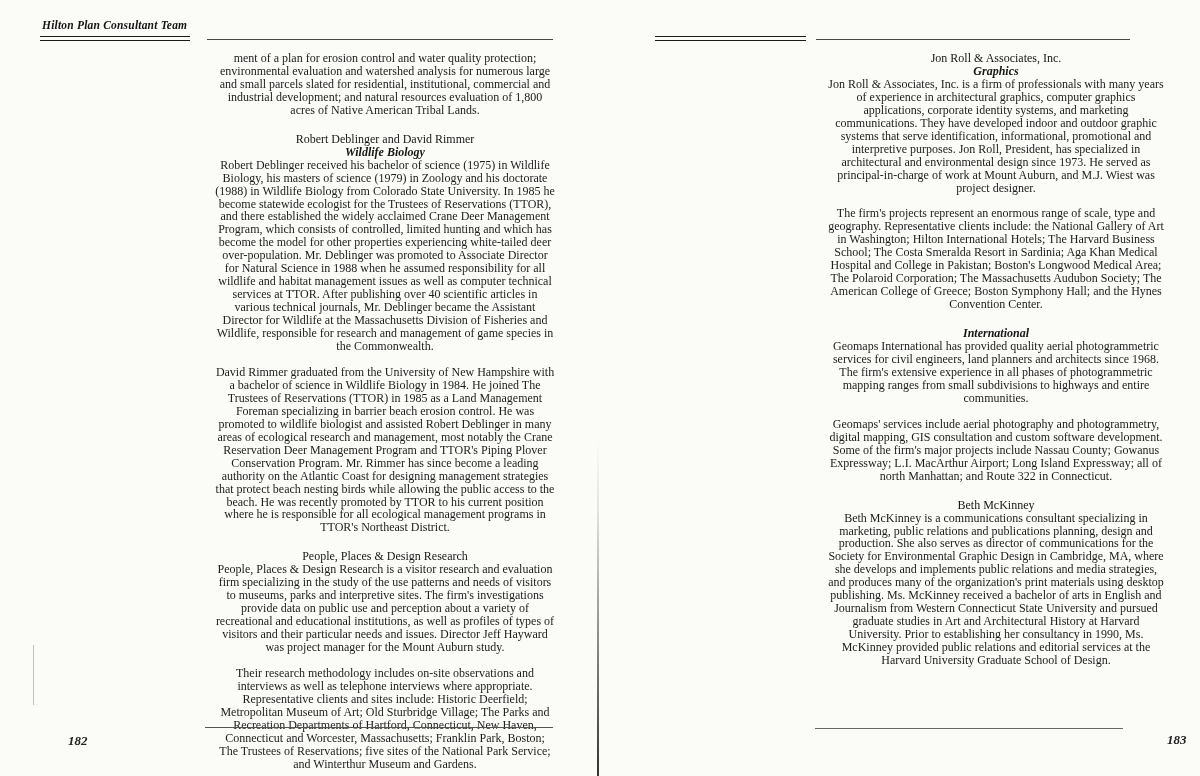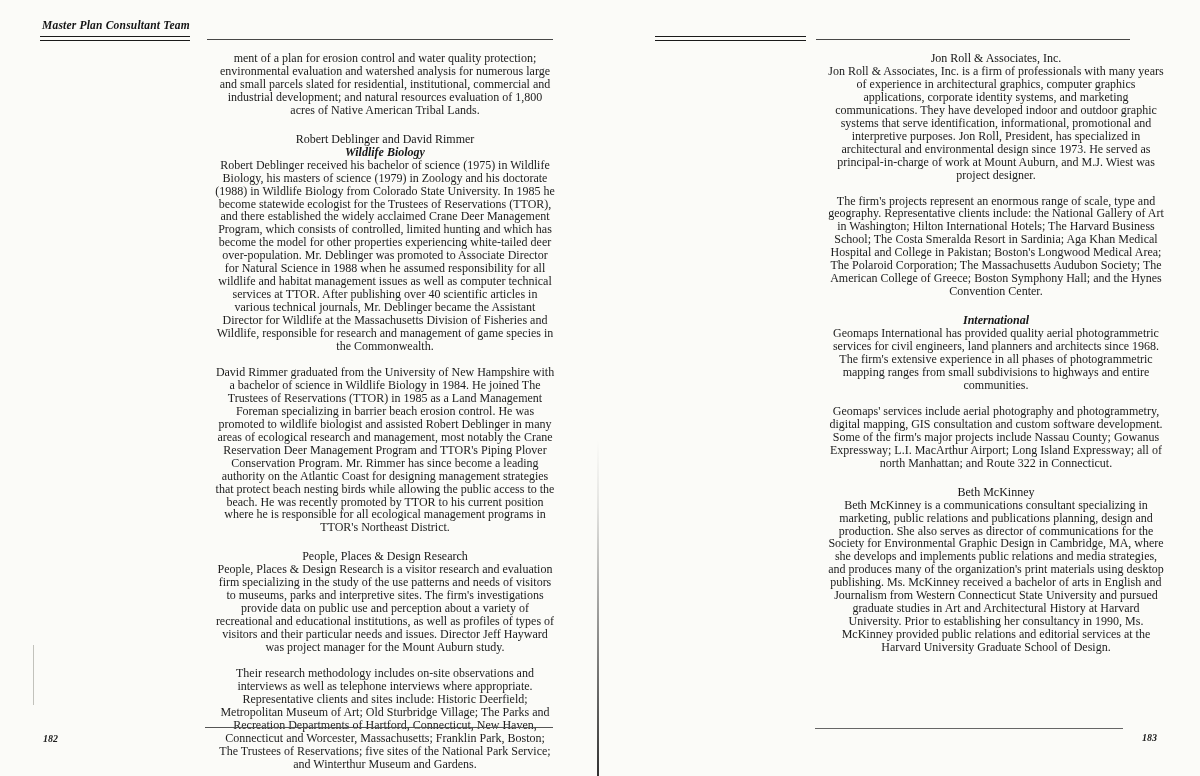--- a/index.html
+++ b/index.html
@@ -33,21 +33,21 @@
   }
   #left-column{left:215px;top:52px;width:340px;}
   #right-column{left:827px;top:52px;width:338px;}
   .entry{margin-bottom:16px;}
   .entry:last-child{margin-bottom:0;}
   .heading{font-weight:normal;color:#161616;}
   .subheading{font-weight:bold;font-style:italic;color:#161616;}
   .column p{margin:0 0 13px 0;}
   .entry p:last-child{margin-bottom:0;}
   .page-number{
-    position:absolute;font-size:10px;font-weight:bold;font-style:italic;color:#202020;
+    position:absolute;font-size:13px;font-weight:bold;font-style:italic;color:#202020;margin-left:25px;
   }
   .page-number-left{left:43px;top:733px;}
   .page-number-right{left:1142px;top:732px;}
   .gutter{
     position:absolute;left:597px;top:440px;width:2px;height:336px;
     background:linear-gradient(to bottom,
       rgba(25,25,25,0) 0%,
       rgba(25,25,25,0.10) 20%,
       rgba(25,25,25,0.45) 55%,
       rgba(15,15,15,0.85) 100%);
@@ -55,21 +55,21 @@
   .scan-artifact{
     position:absolute;left:33px;top:645px;width:1px;height:60px;
     background:#c2c2bc;
   }
 </style>
 </head>
 <body>
 
 <div class="spread">
 
-  <div class="running-title">Master Plan Consultant Team</div>
+  <div class="running-title">Hilton Plan Consultant Team</div>
 
   <div class="double-rule left-double"></div>
   <div class="hrule top-left-rule"></div>
 
   <div class="double-rule right-double"></div>
   <div class="hrule top-right-rule"></div>
 
   <div class="column" id="left-column">
       <section class="entry">
         <p>ment of a plan for erosion control and water quality protection; environmental evaluation and watershed analysis for numerous large and small parcels slated for residential, institutional, commercial and industrial development; and natural resources evaluation of 1,800 acres of Native American Tribal Lands.</p>
@@ -82,20 +82,21 @@
       </section>
       <section class="entry">
         <div class="heading">People, Places &amp; Design Research</div>
         <p>People, Places &amp; Design Research is a visitor research and evaluation firm specializing in the study of the use patterns and needs of visitors to museums, parks and interpretive sites. The firm's investigations provide data on public use and perception about a variety of recreational and educational institutions, as well as profiles of types of visitors and their particular needs and issues. Director Jeff Hayward was project manager for the Mount Auburn study.</p>
         <p>Their research methodology includes on-site observations and interviews as well as telephone interviews where appropriate. Representative clients and sites include:  Historic Deerfield; Metropolitan Museum of Art; Old Sturbridge Village; The Parks and Recreation Departments of Hartford, Connecticut, New Haven, Connecticut and Worcester, Massachusetts; Franklin Park, Boston; The Trustees of Reservations; five sites of the National Park Service; and Winterthur Museum and Gardens.</p>
       </section>
     </div>
   <div class="column" id="right-column">
       <section class="entry">
         <div class="heading">Jon Roll &amp; Associates, Inc.</div>
+        <div class="subheading">Graphics</div>
         <p>Jon Roll &amp; Associates, Inc. is a firm of professionals with many years of experience in architectural graphics, computer graphics applications, corporate identity systems, and marketing communications. They have developed indoor and outdoor graphic systems that serve identification, informational, promotional and interpretive purposes. Jon Roll, President, has specialized in architectural and environmental design since 1973. He served as principal-in-charge of work at Mount Auburn, and M.J. Wiest was project designer.</p>
         <p>The firm's projects represent an enormous range of scale, type and geography. Representative clients include:  the National Gallery of Art in Washington; Hilton International Hotels; The Harvard Business School; The Costa Smeralda Resort in Sardinia; Aga Khan Medical Hospital and College in Pakistan; Boston's Longwood Medical Area; The Polaroid Corporation; The Massachusetts Audubon Society; The American College of Greece; Boston Symphony Hall; and the Hynes Convention Center.</p>
       </section>
       <section class="entry">
         <div class="subheading">International</div>
         <p>Geomaps International has provided quality aerial photogrammetric services for civil engineers, land planners and architects since 1968. The firm's extensive experience in all phases of photogrammetric mapping ranges from small subdivisions to highways and entire communities.</p>
         <p>Geomaps' services include aerial photography and photogrammetry, digital mapping, GIS consultation and custom software development. Some of the firm's major projects include Nassau County; Gowanus Expressway; L.I. MacArthur Airport; Long Island Expressway; all of north Manhattan; and Route 322 in Connecticut.</p>
       </section>
       <section class="entry">
         <div class="heading">Beth McKinney</div>

